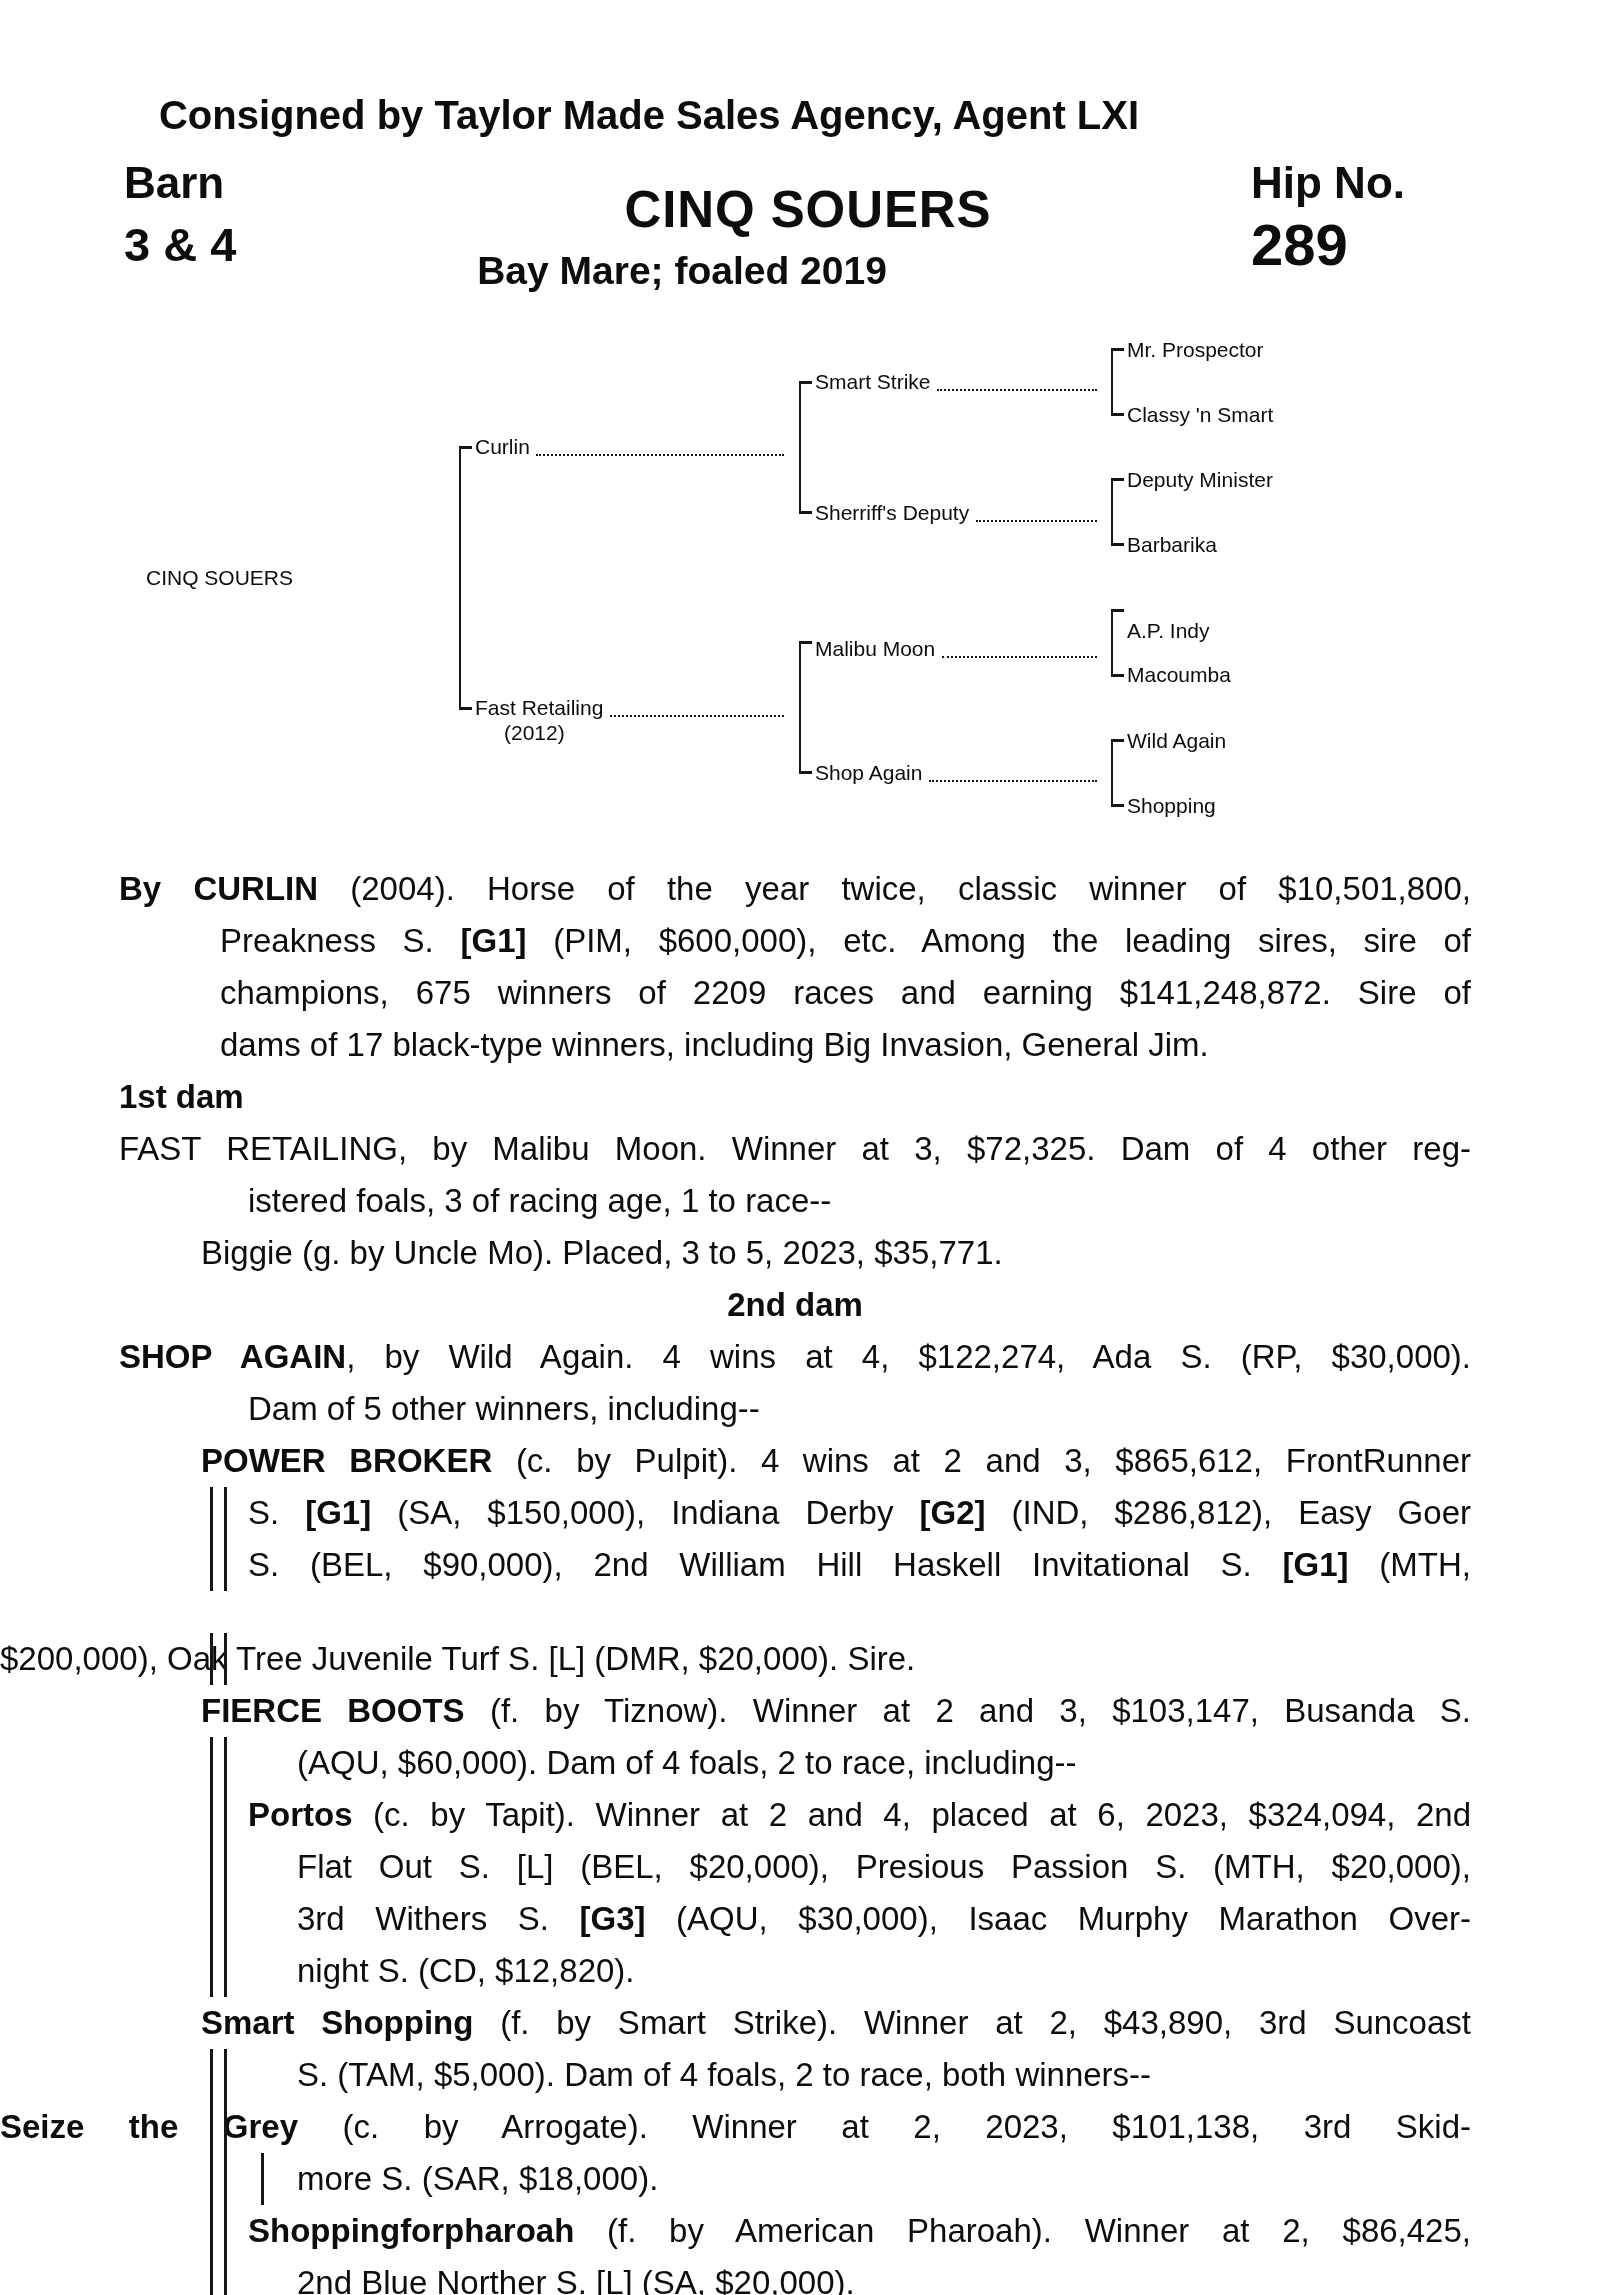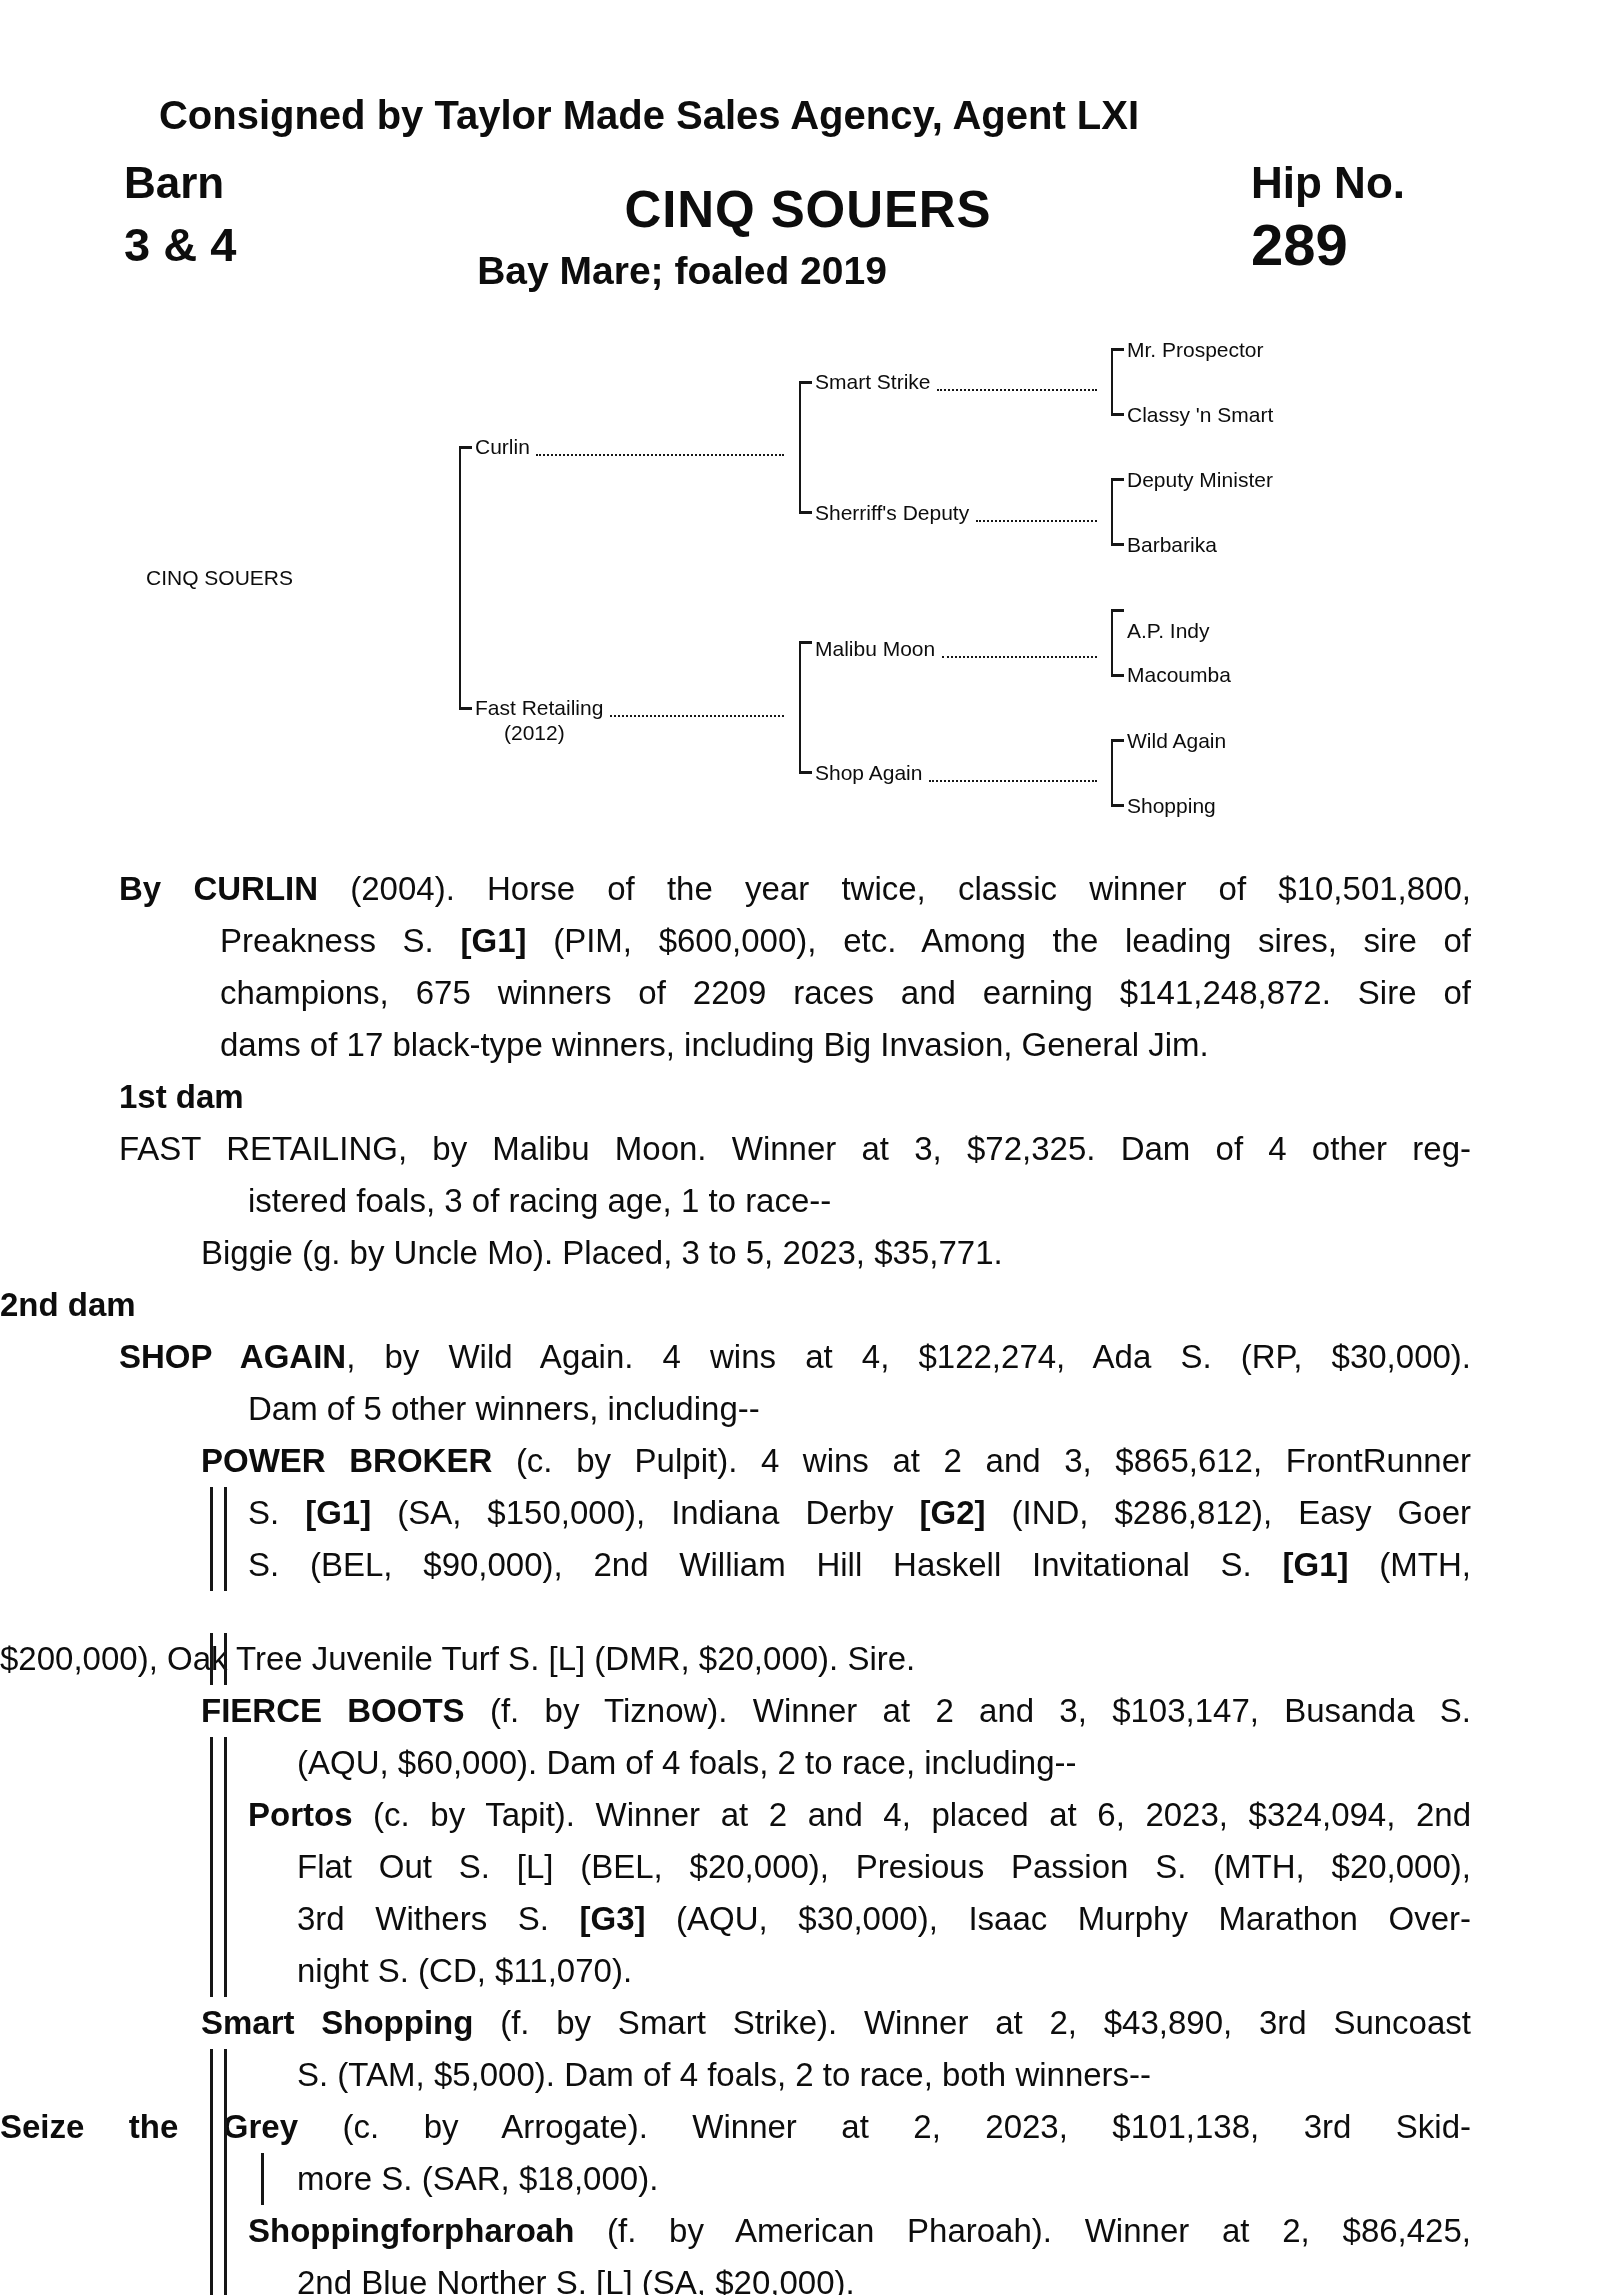--- a/index.html
+++ b/index.html
@@ -152,33 +152,33 @@
 
   <div id="body">
       <div class="ln j" style="padding-left: 119px;"><span class="b">By CURLIN</span><span> (2004). Horse of the year twice, classic winner of $10,501,800,</span></div>
       <div class="ln j" style="padding-left: 220px;"><span>Preakness S. </span><span class="b">[G1]</span><span> (PIM, $600,000), etc. Among the leading sires, sire of</span></div>
       <div class="ln j" style="padding-left: 220px;"><span>champions, 675 winners of 2209 races and earning $141,248,872. Sire of</span></div>
       <div class="ln" style="padding-left: 220px;"><span>dams of 17 black-type winners, including Big Invasion, General Jim.</span></div>
       <div class="ln" style="padding-left: 119px;"><span class="b">1st dam</span></div>
       <div class="ln j" style="padding-left: 119px;"><span>FAST RETAILING, by Malibu Moon. Winner at 3, $72,325. Dam of 4 other reg-</span></div>
       <div class="ln" style="padding-left: 248px;"><span>istered foals, 3 of racing age, 1 to race--</span></div>
       <div class="ln" style="padding-left: 201px;"><span>Biggie (g. by Uncle Mo). Placed, 3 to 5, 2023, $35,771.</span></div>
-      <div class="ln" style=""><span class="b">2nd dam</span></div>
+      <div class="ln" style="padding-left: 119px; text-align: center;"><span class="b">2nd dam</span></div>
       <div class="ln j" style="padding-left: 119px;"><span class="b">SHOP AGAIN</span><span>, by Wild Again. 4 wins at 4, $122,274, Ada S. (RP, $30,000).</span></div>
       <div class="ln" style="padding-left: 248px;"><span>Dam of 5 other winners, including--</span></div>
       <div class="ln j" style="padding-left: 201px;"><span class="b">POWER BROKER</span><span> (c. by Pulpit). 4 wins at 2 and 3, $865,612, FrontRunner</span></div>
       <div class="ln j" style="padding-left: 248px;"><span class="bar ba"></span><span class="bar bb"></span><span>S. </span><span class="b">[G1]</span><span> (SA, $150,000), Indiana Derby </span><span class="b">[G2]</span><span> (IND, $286,812), Easy Goer</span></div>
       <div class="ln j" style="padding-left: 248px;"><span class="bar ba"></span><span class="bar bb"></span><span>S. (BEL, $90,000), 2nd William Hill Haskell Invitational S. </span><span class="b">[G1]</span><span> (MTH,</span></div>
       <div class="ln" style=" margin-top: 42px;"><span class="bar ba"></span><span class="bar bb"></span><span>$200,000), Oak Tree Juvenile Turf S. [L] (DMR, $20,000). Sire.</span></div>
       <div class="ln j" style="padding-left: 201px;"><span class="b">FIERCE BOOTS</span><span> (f. by Tiznow). Winner at 2 and 3, $103,147, Busanda S.</span></div>
       <div class="ln" style="padding-left: 297px;"><span class="bar ba"></span><span class="bar bb"></span><span>(AQU, $60,000). Dam of 4 foals, 2 to race, including--</span></div>
       <div class="ln j" style="padding-left: 248px;"><span class="bar ba"></span><span class="bar bb"></span><span class="b">Portos</span><span> (c. by Tapit). Winner at 2 and 4, placed at 6, 2023, $324,094, 2nd</span></div>
       <div class="ln j" style="padding-left: 297px;"><span class="bar ba"></span><span class="bar bb"></span><span>Flat Out S. [L] (BEL, $20,000), Presious Passion S. (MTH, $20,000),</span></div>
       <div class="ln j" style="padding-left: 297px;"><span class="bar ba"></span><span class="bar bb"></span><span>3rd Withers S. </span><span class="b">[G3]</span><span> (AQU, $30,000), Isaac Murphy Marathon Over-</span></div>
-      <div class="ln" style="padding-left: 297px;"><span class="bar ba"></span><span class="bar bb"></span><span>night S. (CD, $11,070).</span></div>
+      <div class="ln" style="padding-left: 297px;"><span class="bar ba"></span><span class="bar bb"></span><span>night S. (CD, $12,820).</span></div>
       <div class="ln j" style="padding-left: 201px;"><span class="b">Smart Shopping</span><span> (f. by Smart Strike). Winner at 2, $43,890, 3rd Suncoast</span></div>
       <div class="ln" style="padding-left: 297px;"><span class="bar ba"></span><span class="bar bb"></span><span>S. (TAM, $5,000). Dam of 4 foals, 2 to race, both winners--</span></div>
       <div class="ln j" style=""><span class="bar ba"></span><span class="bar bb"></span><span class="b">Seize the Grey</span><span> (c. by Arrogate). Winner at 2, 2023, $101,138, 3rd Skid-</span></div>
       <div class="ln" style="padding-left: 297px;"><span class="bar ba"></span><span class="bar bb"></span><span class="bar bc"></span><span>more S. (SAR, $18,000).</span></div>
       <div class="ln j" style="padding-left: 248px;"><span class="bar ba"></span><span class="bar bb"></span><span class="b">Shoppingforpharoah</span><span> (f. by American Pharoah). Winner at 2, $86,425,</span></div>
       <div class="ln" style="padding-left: 297px;"><span class="bar ba"></span><span class="bar bb"></span><span>2nd Blue Norther S. [L] (SA, $20,000).</span></div>
     </div>
 
 </div>
 

